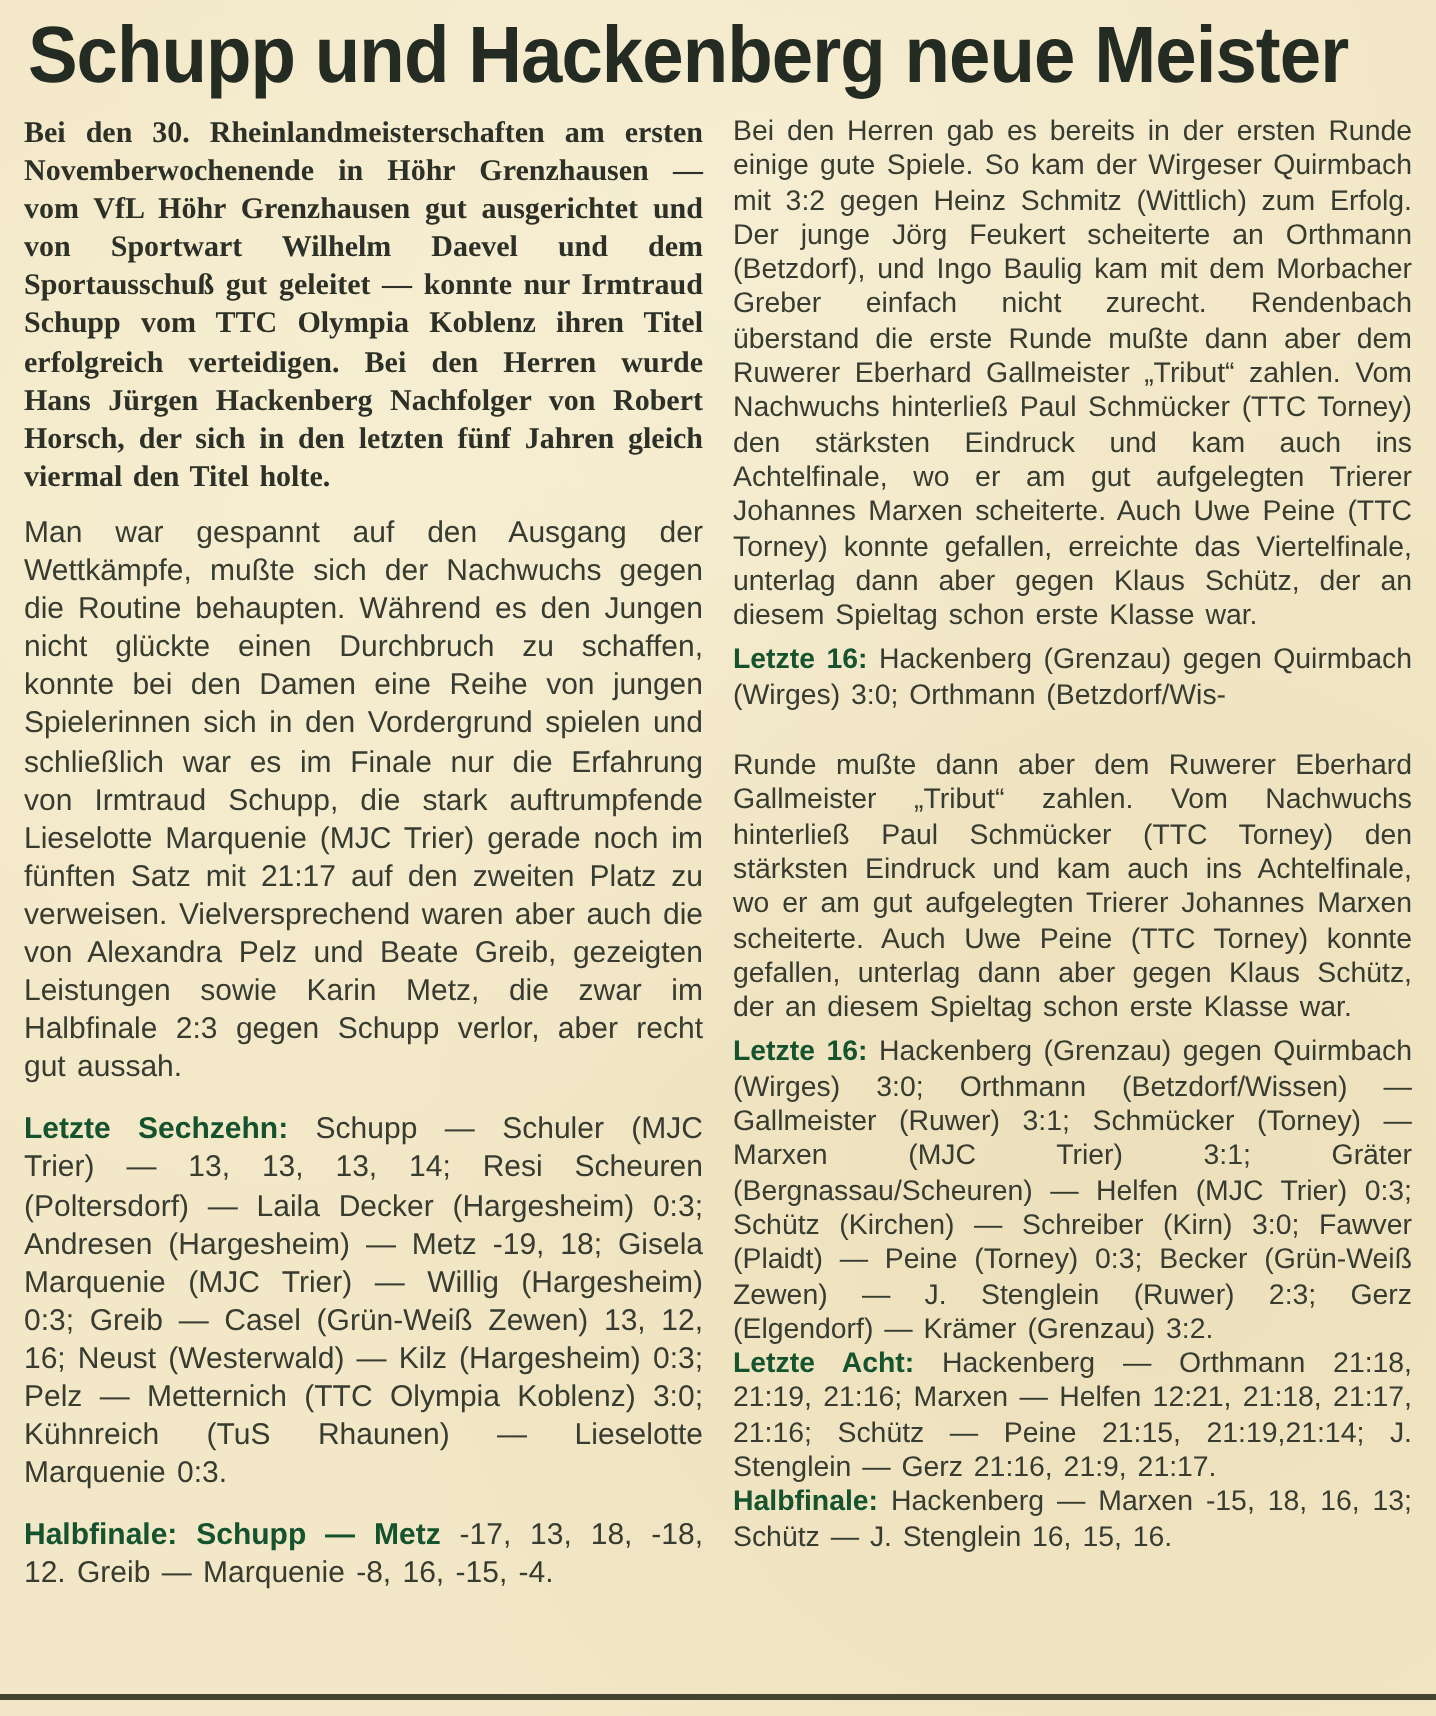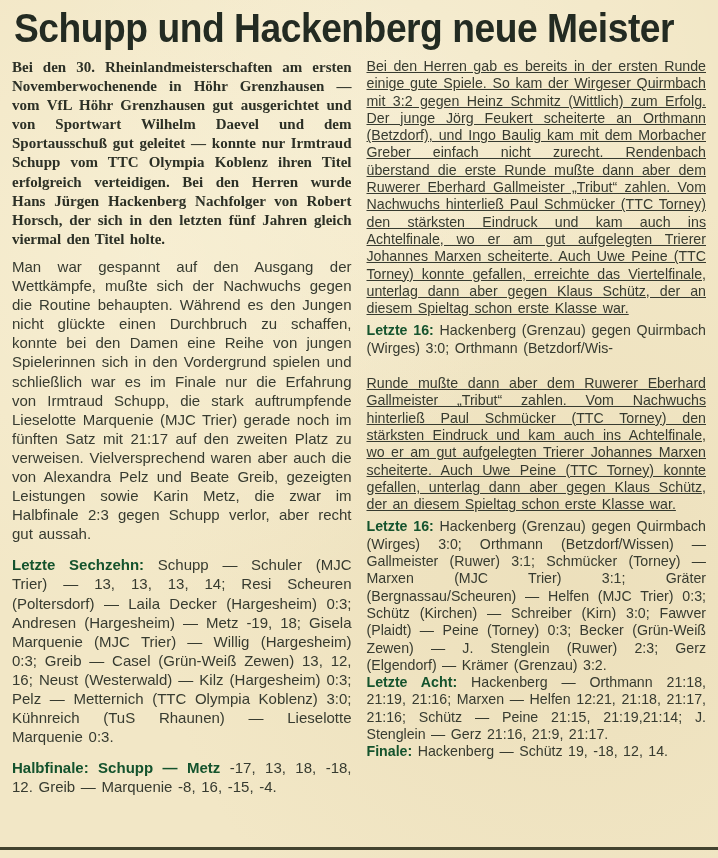--- a/index.html
+++ b/index.html
@@ -46,21 +46,21 @@
     color: #373b30;
     text-align: justify;
   }
   .col-left  { font-size: 15px;   line-height: 19.1px; }
   .col-right { font-size: 14.2px; line-height: 17.3px; }
   .para { margin: 0; word-spacing: 1.5px; }
   .para .lead { font-weight: 700; color: #14532d; }
   .para-bold { font-weight: 700; color: #2c3026; font-family: Liberation Serif, serif; }
   .m-md  { margin-bottom: 8px; }
   .m-lg  { margin-bottom: 12px; }
-  .m-sm  { margin-bottom: 5px; text-decoration: underline; }
+  .m-sm  { margin-bottom: 5px; }
   .m-gap { margin-bottom: 18px; }
   .m-0   { margin-bottom: 0; }
   .bottom-rule {
     position: absolute;
     left: 0;
     top: 847px;
     width: 718px;
     height: 3px;
     background: #43432f;
   }
@@ -89,21 +89,21 @@
       <p class="para m-sm"><span>Bei den Herren gab es bereits in der ersten Runde einige gute Spiele. So kam der Wirgeser Quirmbach mit 3:2 gegen Heinz Schmitz (Wittlich) zum Erfolg. Der junge Jörg Feukert scheiterte an Orthmann (Betzdorf), und Ingo Baulig kam mit dem Morbacher Greber einfach nicht zurecht. Rendenbach überstand die erste Runde mußte dann aber dem Ruwerer Eberhard Gallmeister „Tribut“ zahlen. Vom Nachwuchs hinterließ Paul Schmücker (TTC Torney) den stärksten Eindruck und kam auch ins Achtelfinale, wo er am gut aufgelegten Trierer Johannes Marxen scheiterte. Auch Uwe Peine (TTC Torney) konnte gefallen, erreichte das Viertelfinale, unterlag dann aber gegen Klaus Schütz, der an diesem Spieltag schon erste Klasse war.</span></p>
 
       <p class="para m-gap"><span class="lead">Letzte 16:</span><span> Hackenberg (Grenzau) gegen Quirmbach (Wirges) 3:0; Orthmann (Betzdorf/Wis-</span></p>
 
       <p class="para m-sm"><span>Runde mußte dann aber dem Ruwerer Eberhard Gallmeister „Tribut“ zahlen. Vom Nachwuchs hinterließ Paul Schmücker (TTC Torney) den stärksten Eindruck und kam auch ins Achtelfinale, wo er am gut aufgelegten Trierer Johannes Marxen scheiterte. Auch Uwe Peine (TTC Torney) konnte gefallen, unterlag dann aber gegen Klaus Schütz, der an diesem Spieltag schon erste Klasse war.</span></p>
 
       <p class="para m-0"><span class="lead">Letzte 16:</span><span> Hackenberg (Grenzau) gegen Quirmbach (Wirges) 3:0; Orthmann (Betzdorf/Wissen) — Gallmeister (Ruwer) 3:1; Schmücker (Torney) — Marxen (MJC Trier) 3:1; Gräter (Bergnassau/Scheuren) — Helfen (MJC Trier) 0:3; Schütz (Kirchen) — Schreiber (Kirn) 3:0; Fawver (Plaidt) — Peine (Torney) 0:3; Becker (Grün-Weiß Zewen) — J. Stenglein (Ruwer) 2:3; Gerz (Elgendorf) — Krämer (Grenzau) 3:2.</span></p>
 
       <p class="para m-0"><span class="lead">Letzte Acht:</span><span> Hackenberg — Orthmann 21:18, 21:19, 21:16; Marxen — Helfen 12:21, 21:18, 21:17, 21:16; Schütz — Peine 21:15, 21:19,21:14; J. Stenglein — Gerz 21:16, 21:9, 21:17.</span></p>
 
+      <p class="para m-0"><span class="lead">Halbfinale:</span><span> Hackenberg — Marxen -15, 18, 16, 13; Schütz — J. Stenglein 16, 15, 16.</span></p>
 
-      <p class="para m-0"><span class="lead">Finale:</span><span> Hackenberg — Schütz 19, -18, 12, 14.</span></p>
     </div>
 
   </div>
 
   <div class="bottom-rule"></div>
 
 </div>
 
 </body></html>

